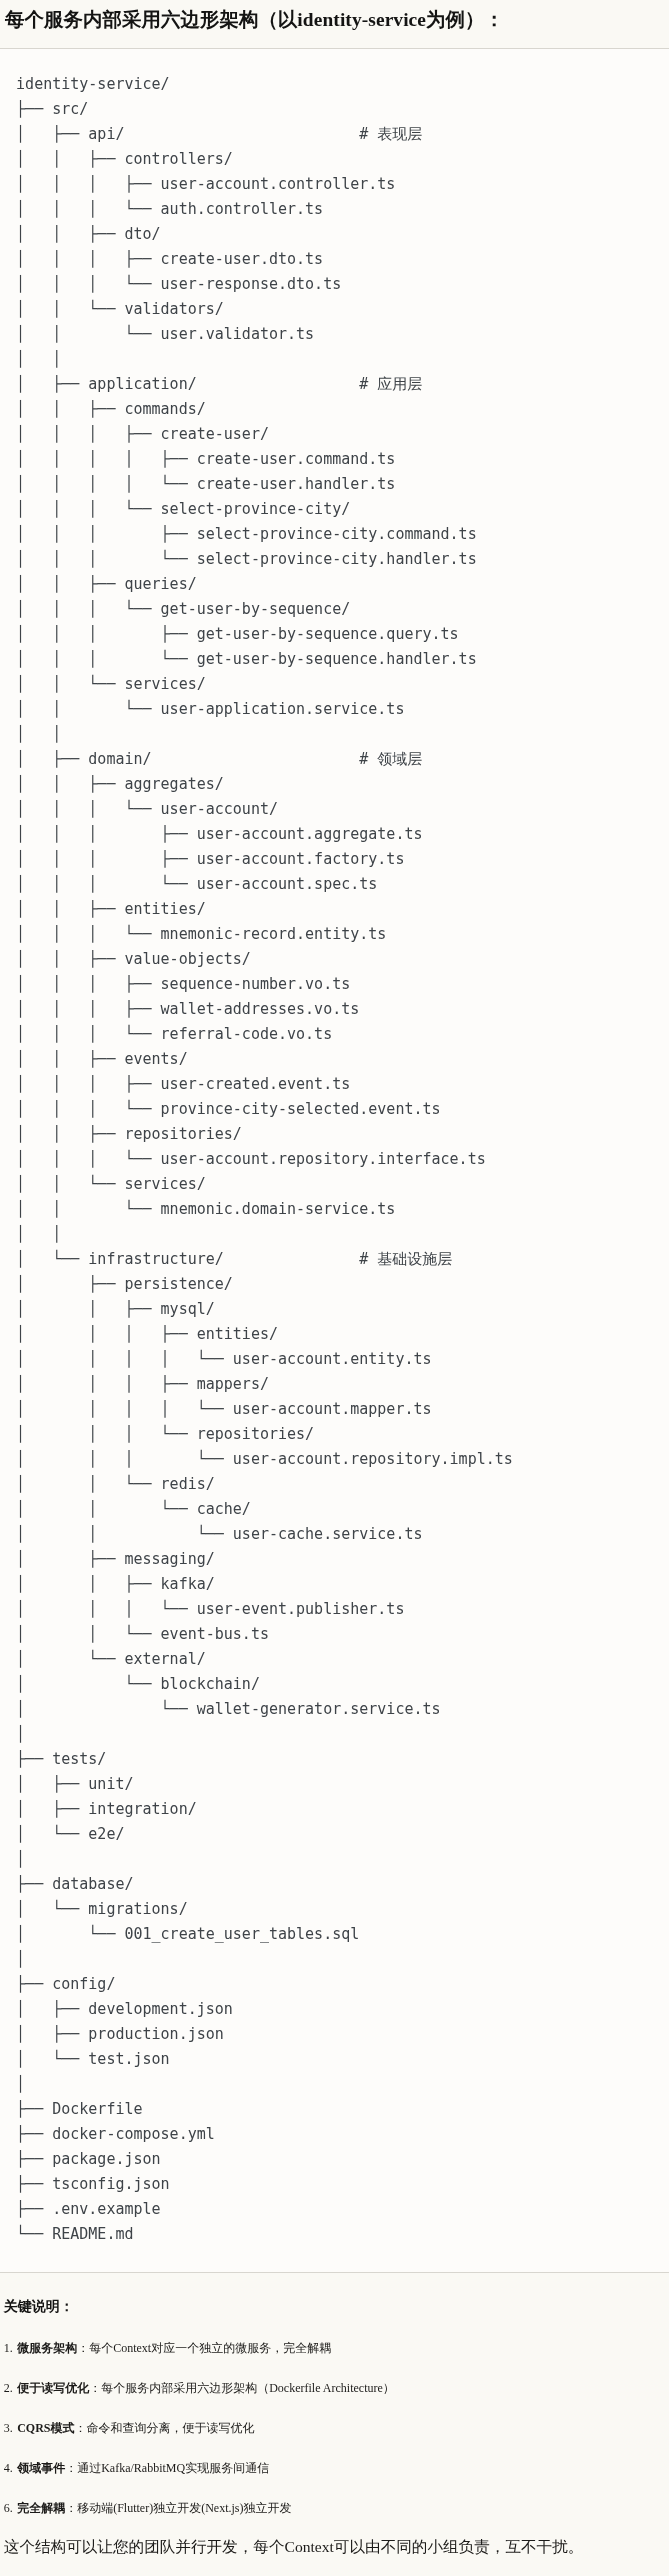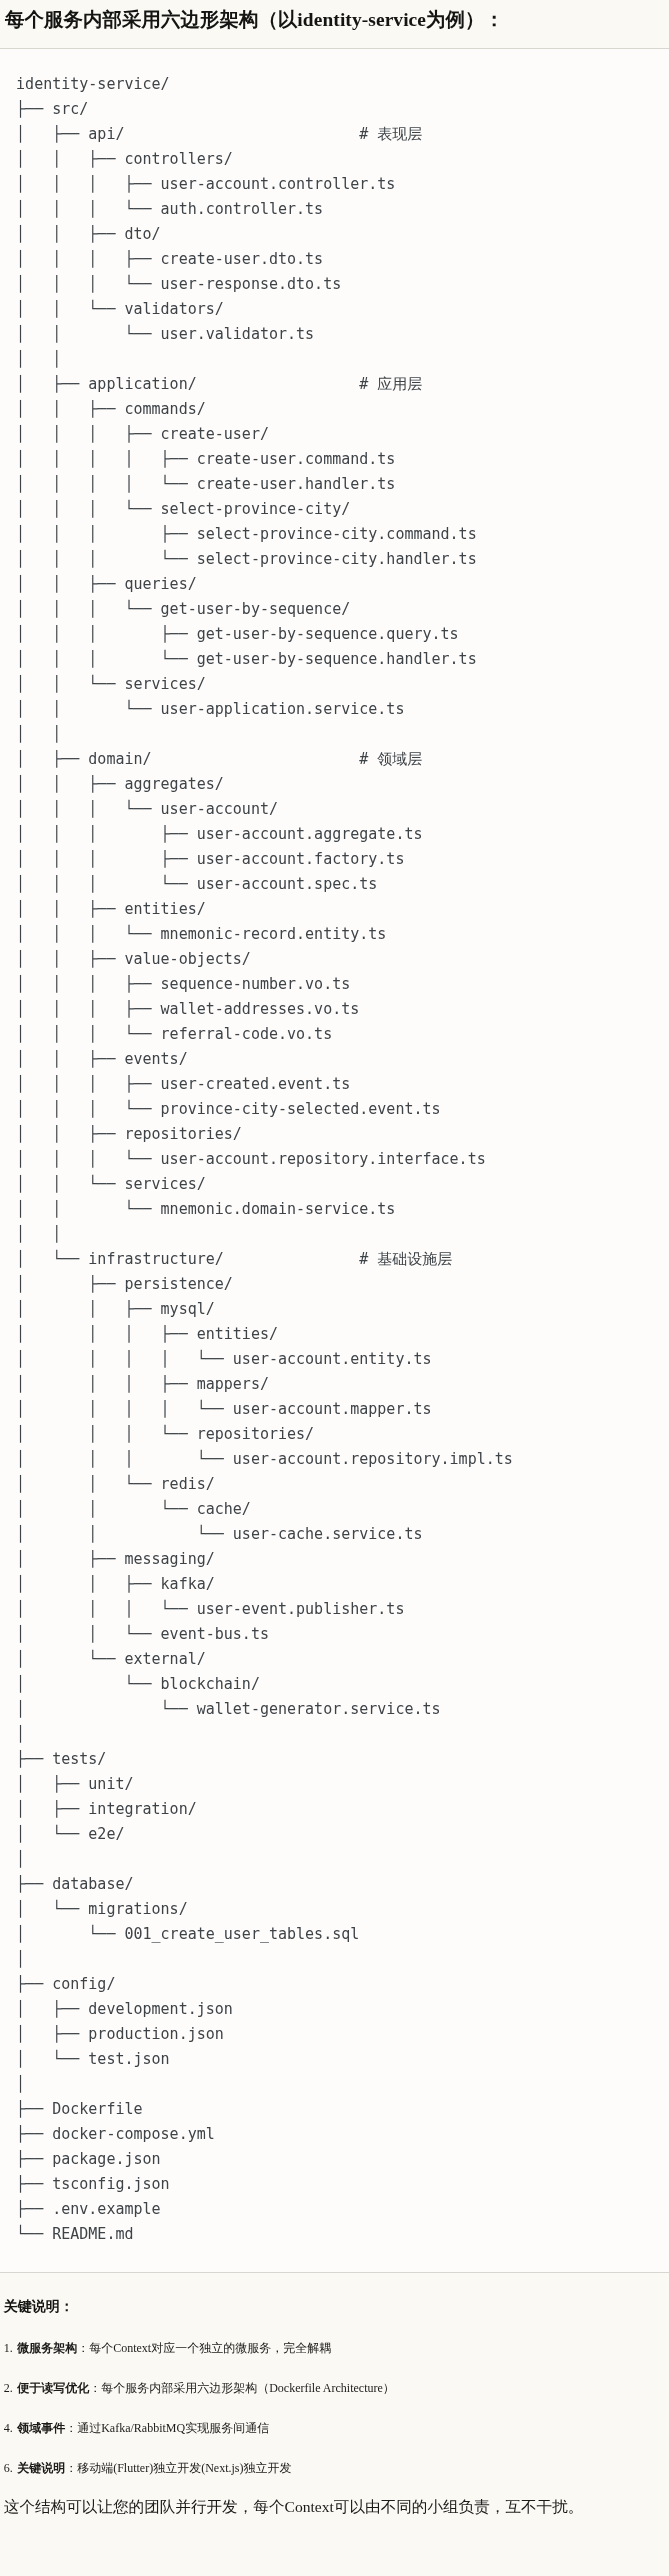--- a/index.html
+++ b/index.html
@@ -174,28 +174,31 @@
     <h2 class="notes-heading">关键说明：</h2>
 
     <div class="note-item">
       <span class="num">1.</span><strong>微服务架构</strong><span>：每个Context对应一个独立的微服务，完全解耦</span>
     </div>
 
     <div class="note-item">
       <span class="num">2.</span><strong>便于读写优化</strong><span>：每个服务内部采用六边形架构（Dockerfile Architecture）</span>
     </div>
 
+    <div class="note-item">
+      <span class="num">3.</span><strong>CQRS模式</strong><span>：命令和查询分离，便于读写优化</span>
+    </div>
 
     <div class="note-item">
       <span class="num">4.</span><strong>领域事件</strong><span>：通过Kafka/RabbitMQ实现服务间通信</span>
     </div>
 
 
     <div class="note-item">
-      <span class="num">6.</span><strong>关键说明</strong><span>：移动端(Flutter)独立开发(Next.js)独立开发</span>
+      <span class="num">6.</span><strong>完全解耦</strong><span>：移动端(Flutter)独立开发(Next.js)独立开发</span>
     </div>
 
     <p class="closing">这个结构可以让您的团队并行开发，每个Context可以由不同的小组负责，互不干扰。</p>
 
   </div>
 
 </div>
 
 
 </body></html>

